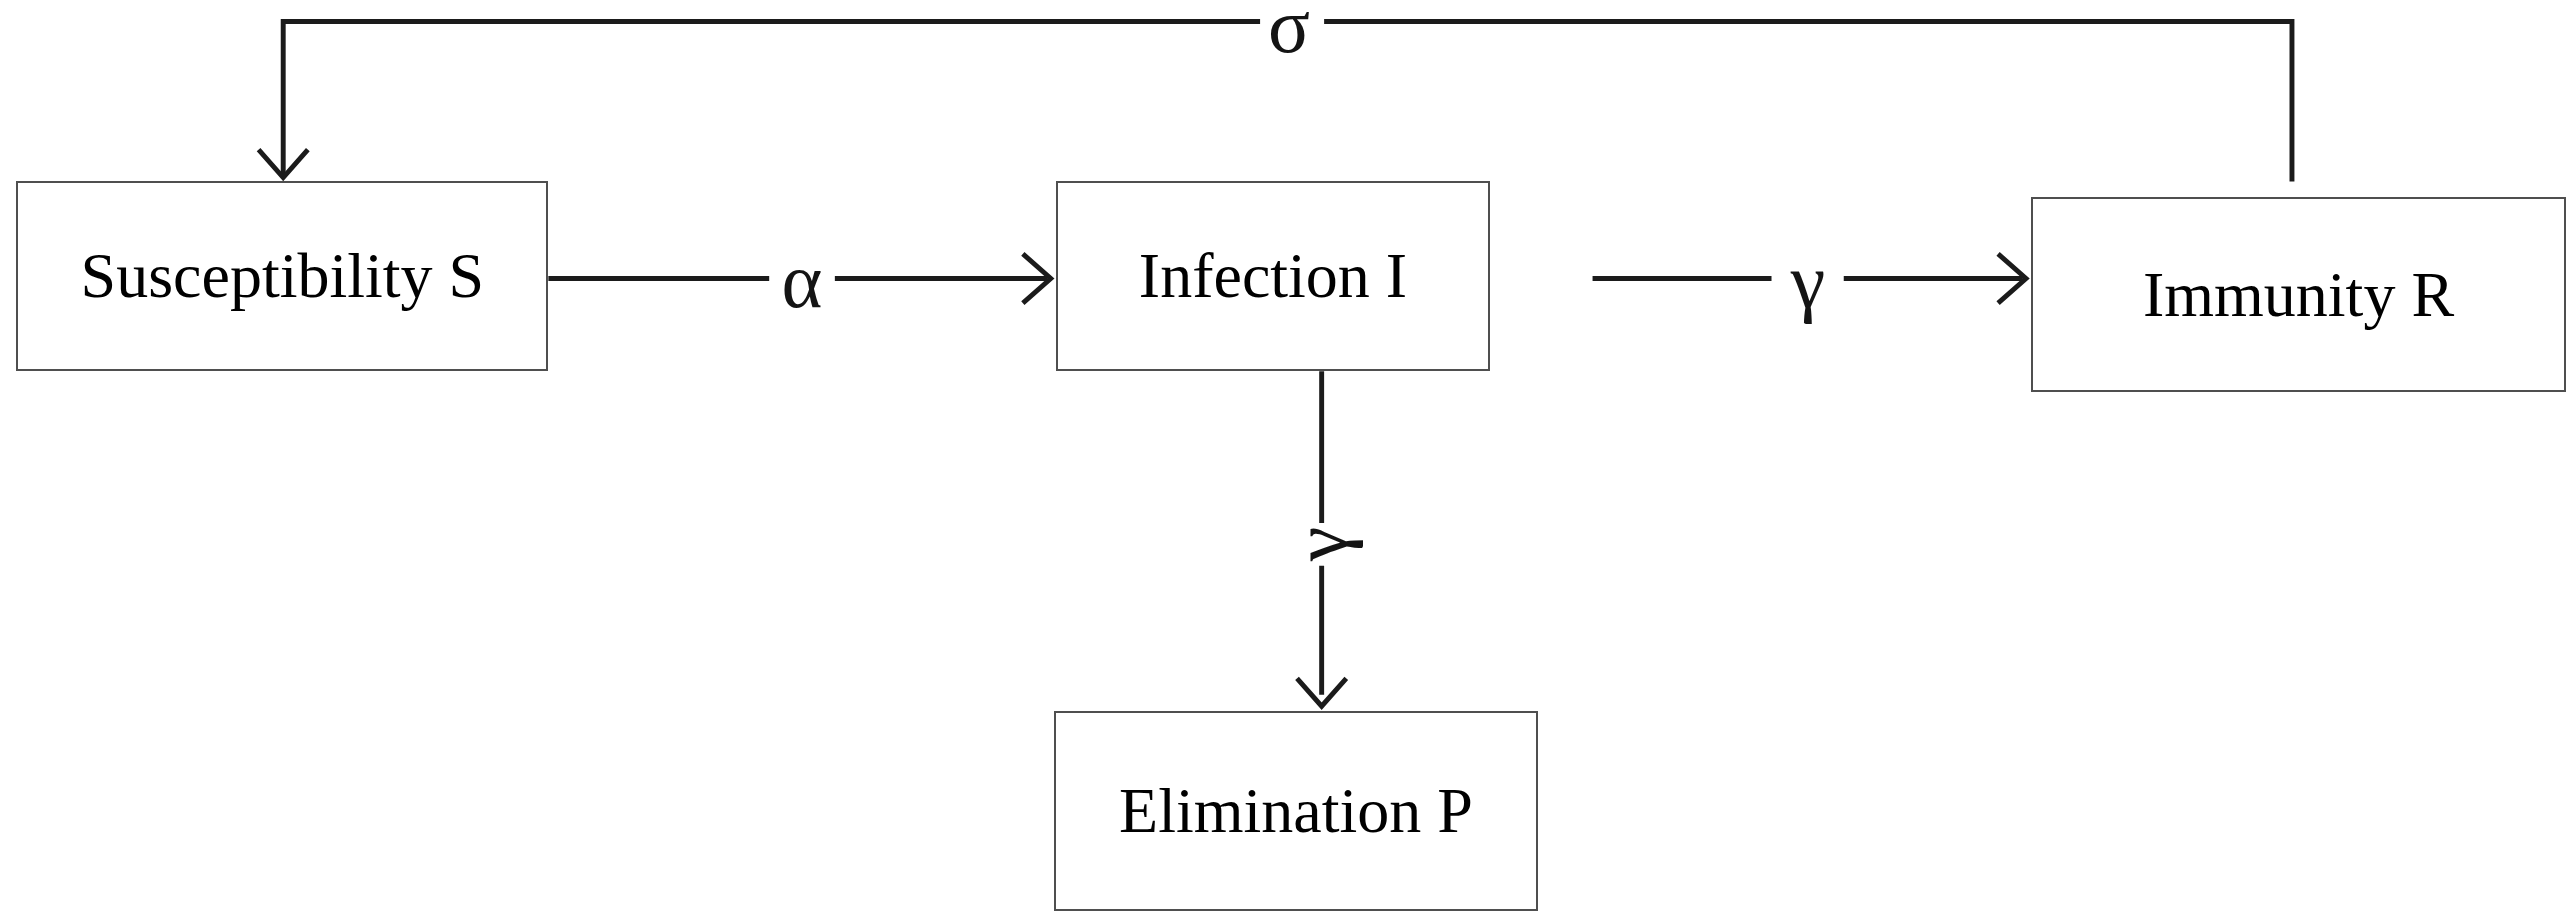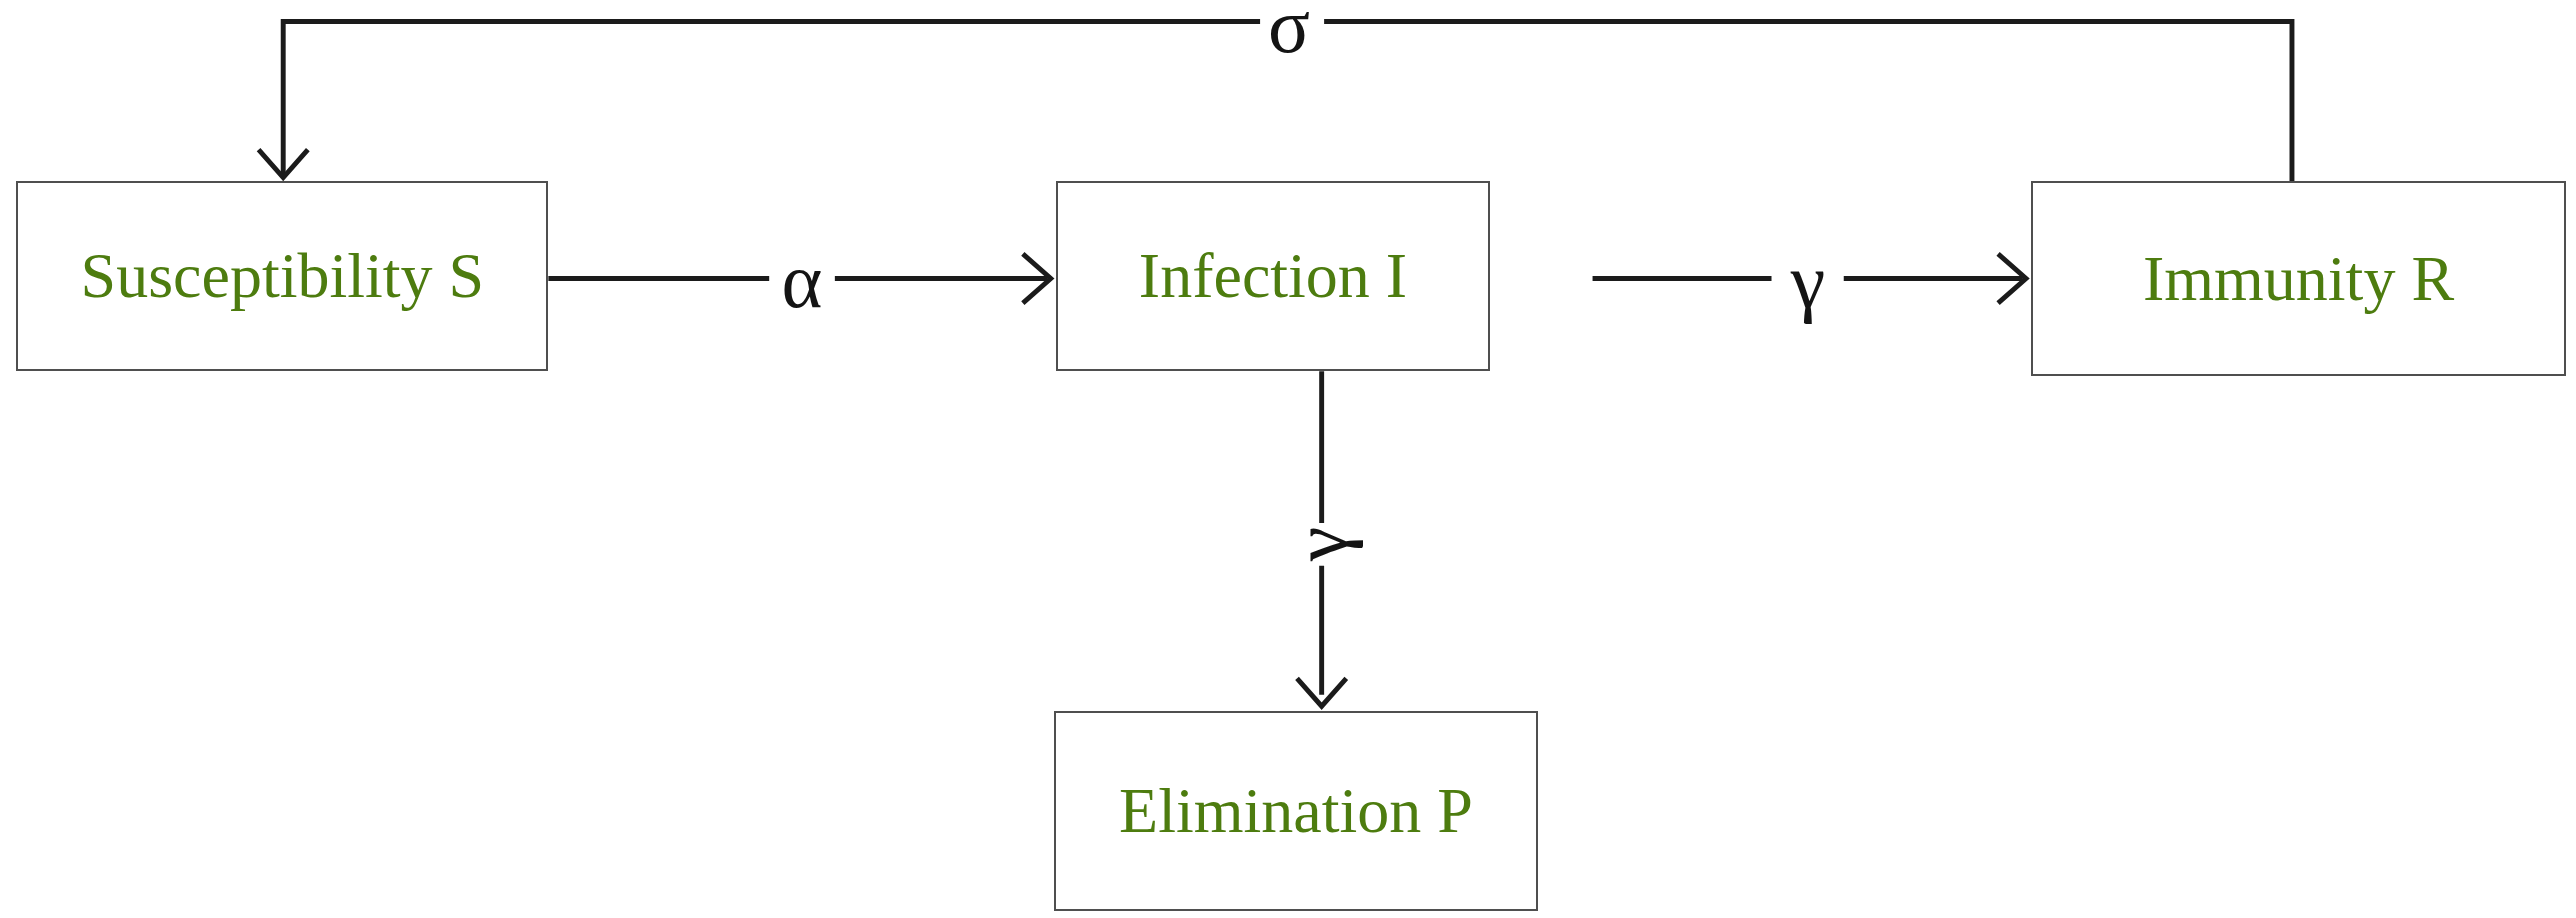--- a/index.html
+++ b/index.html
@@ -33,38 +33,38 @@
     position: absolute;
     box-sizing: border-box;
     border: 2.5px solid #4f4f4f;
     background: #ffffff;
     display: flex;
     align-items: center;
     justify-content: center;
   }
   .node-label {
     font-size: 64px;
-    color: #4d7c0f;
+    color: #000000;
     white-space: nowrap;
     line-height: 1;
   }
   .edge-label {
     position: absolute;
     transform: translate(-50%, -50%);
     font-size: 78px;
     color: #141414;
     line-height: 1;
     white-space: nowrap;
   }
   .edge-label.rotated {
     transform: translate(-50%, -50%) rotate(-90deg);
   }
   .node-s { left: 16.4px;   top: 181px; width: 532px; height: 190px; }
   .node-i { left: 1056px; top: 181px; width: 434px; height: 190px; }
-  .node-r { left: 2031px; top: 181px; width: 535px; height: 195px; }
+  .node-r { left: 2031px; top: 197px; width: 535px; height: 195px; }
   .node-p { left: 1054px; top: 711px; width: 484px; height: 200px; }
   .label-alpha    { left: 802px;  top: 281px; }
   .label-gamma-ir { left: 1808px; top: 281px; }
   .label-sigma    { left: 1289px; top: 26px; }
   .label-gamma-ip { left: 1320px; top: 544px; }
 </style>
 </head>
 <body>
 
 <div id="canvas">

